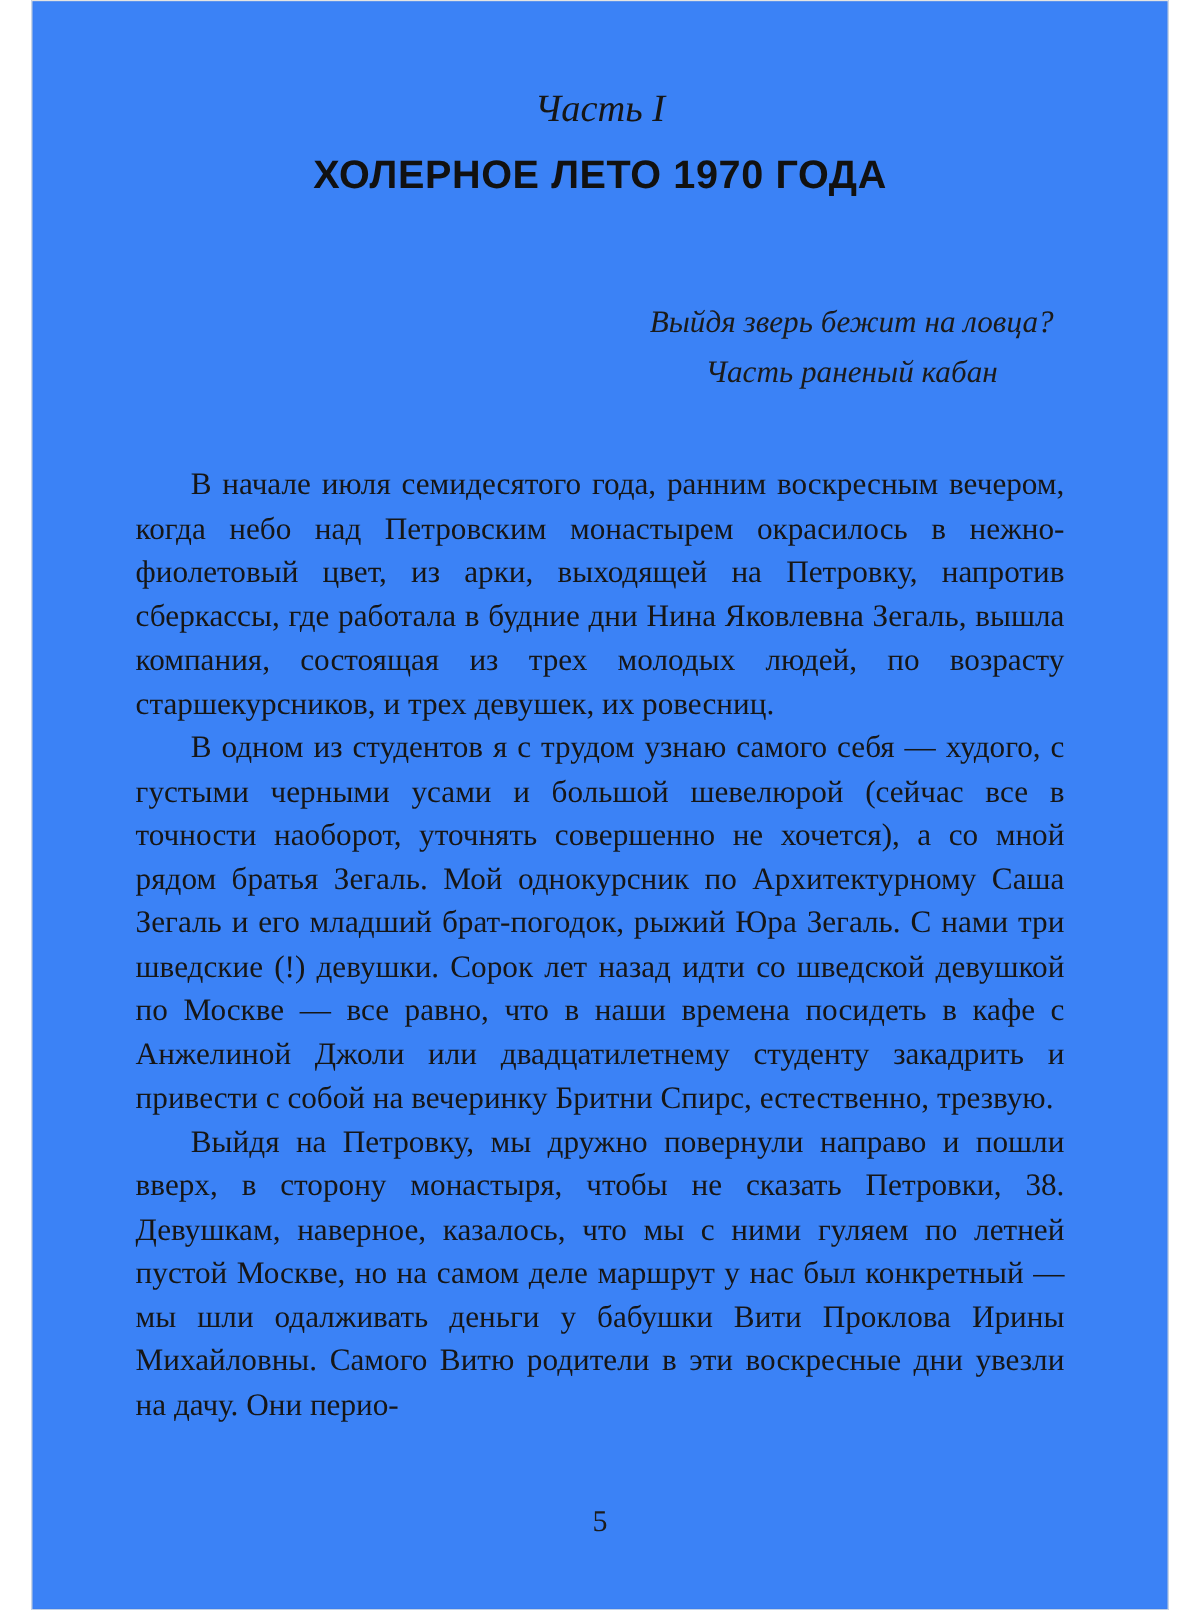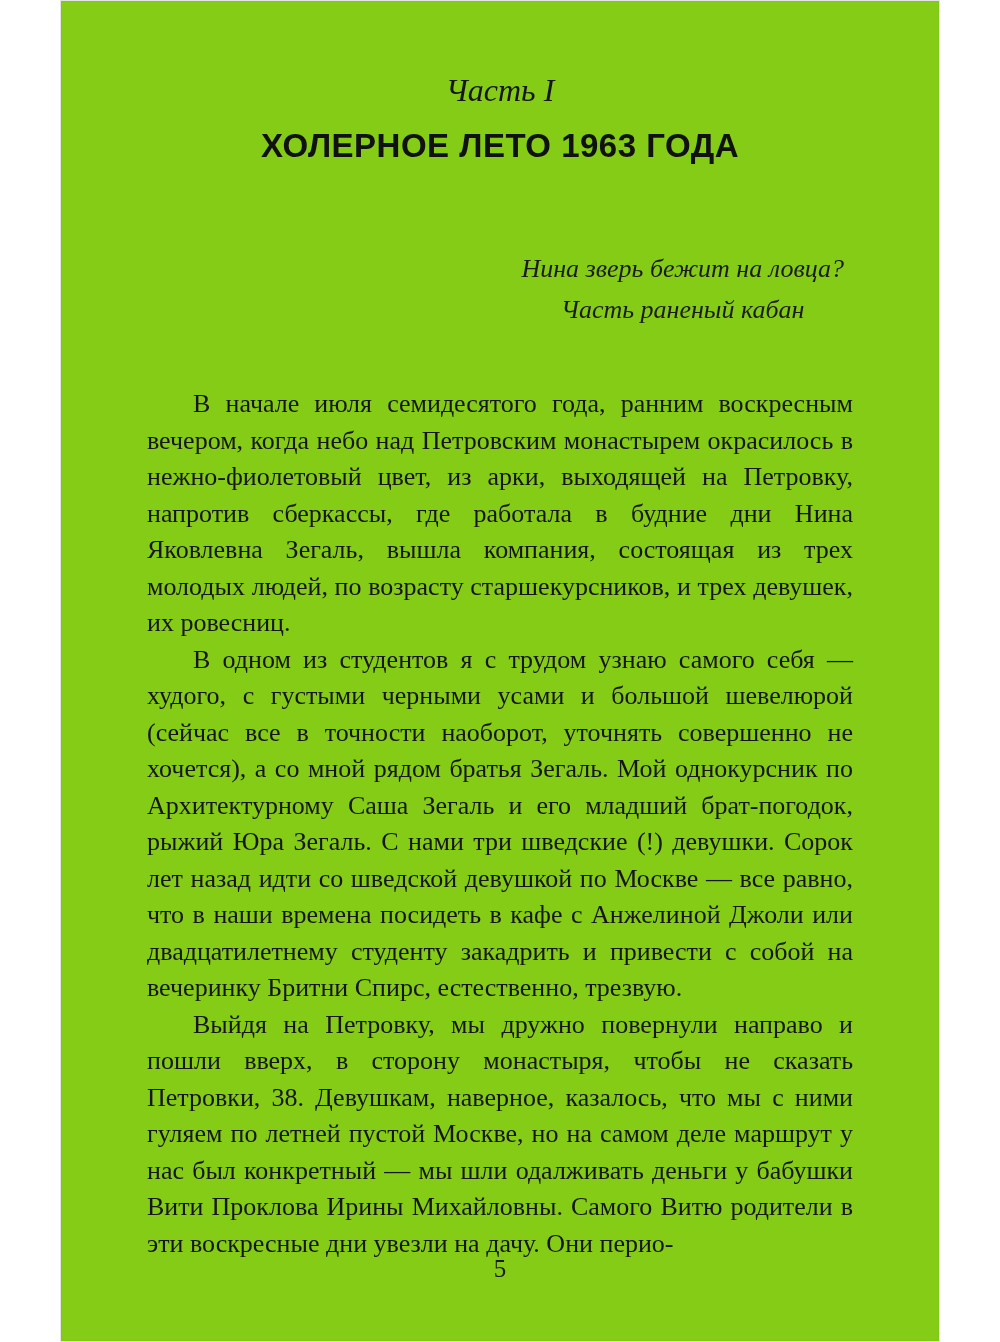--- a/index.html
+++ b/index.html
@@ -2,25 +2,25 @@
 <html lang="ru"><head>
 <meta charset="utf-8">
 <style>
   html, body {
     margin: 0;
     padding: 0;
     background: #ffffff;
   }
   .page {
     position: relative;
-    width: 880px;
+    width: 948px;
     height: 1342px;
     margin: 0 auto;
     box-sizing: border-box;
-    background: #84cc16;
+    background: #3b82f6;
     border: 1px solid #e4e4e2;
     box-shadow: inset 0 0 0 1px rgba(0,0,0,0.015);
     font-family: "Liberation Serif", serif;
     color: #1b1b1b;
     overflow: hidden;
   }
   .part-label {
     margin-top: 72px;
     text-align: center;
     font-style: italic;
@@ -68,24 +68,24 @@
     color: #1b1b1b;
   }
 </style>
 </head>
 <body>
 
 <div class="page">
 
   <div class="part-label">Часть I</div>
 
-  <h1 class="chapter-title">ХОЛЕРНОЕ ЛЕТО 1963 ГОДА</h1>
+  <h1 class="chapter-title">ХОЛЕРНОЕ ЛЕТО 1970 ГОДА</h1>
 
   <div class="epigraph">
-    <div>Нина зверь бежит на ловца?</div>
+    <div>Выйдя зверь бежит на ловца?</div>
     <div>Часть раненый кабан</div>
   </div>
 
   <div class="body-text">
     <p>В начале июля семидесятого года, ранним воскресным вечером, когда небо над Петровским монастырем окрасилось в нежно-фиолетовый цвет, из арки, выходящей на Петровку, напротив сберкассы, где работала в будние дни Нина Яковлевна Зегаль, вышла компания, состоящая из трех молодых людей, по возрасту старшекурсников, и трех девушек, их ровесниц.</p>
     <p>В одном из студентов я с трудом узнаю самого себя — худого, с густыми черными усами и большой шевелюрой (сейчас все в точности наоборот, уточнять совершенно не хочется), а со мной рядом братья Зегаль. Мой однокурсник по Архитектурному Саша Зегаль и его младший брат-погодок, рыжий Юра Зегаль. С нами три шведские (!) девушки. Сорок лет назад идти со шведской девушкой по Москве — все равно, что в наши времена посидеть в кафе с Анжелиной Джоли или двадцатилетнему студенту закадрить и привести с собой на вечеринку Бритни Спирс, естественно, трезвую.</p>
     <p>Выйдя на Петровку, мы дружно повернули направо и пошли вверх, в сторону монастыря, чтобы не сказать Петровки, 38. Девушкам, наверное, казалось, что мы с ними гуляем по летней пустой Москве, но на самом деле маршрут у нас был конкретный — мы шли одалживать деньги у бабушки Вити Проклова Ирины Михайловны. Самого Витю родители в эти воскресные дни увезли на дачу. Они перио-</p>
   </div>
 
   <div class="page-number">5</div>

